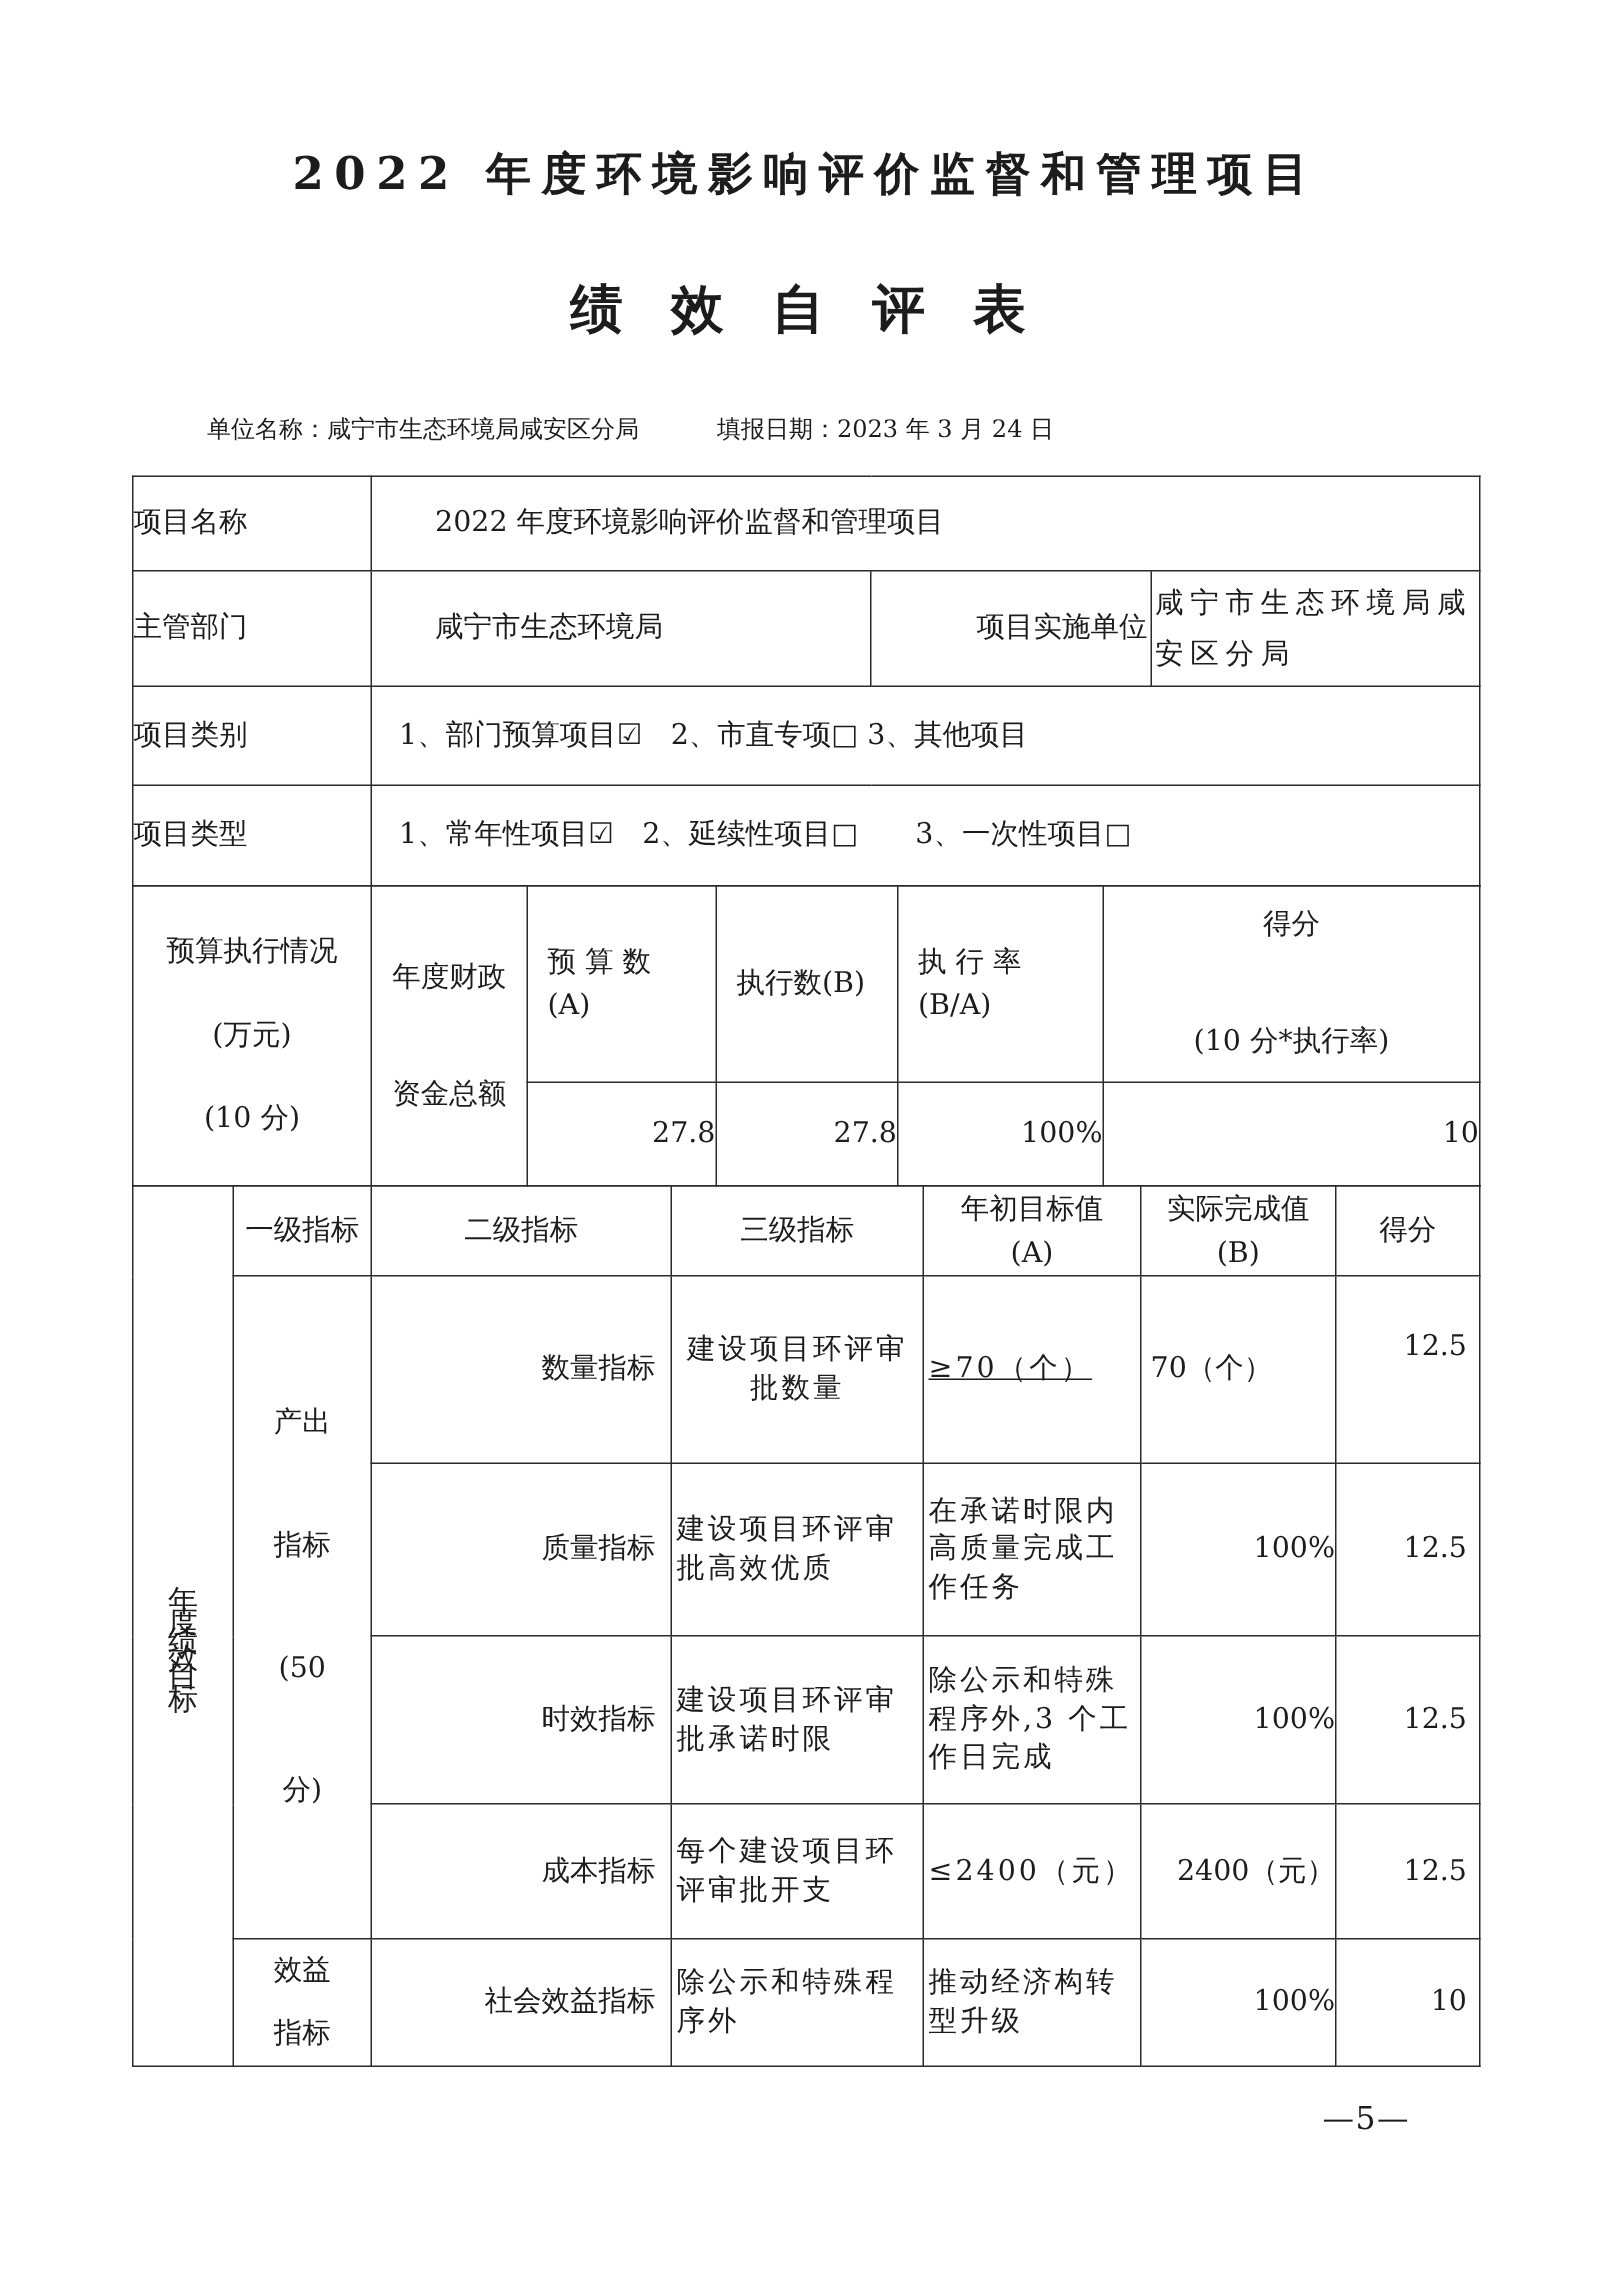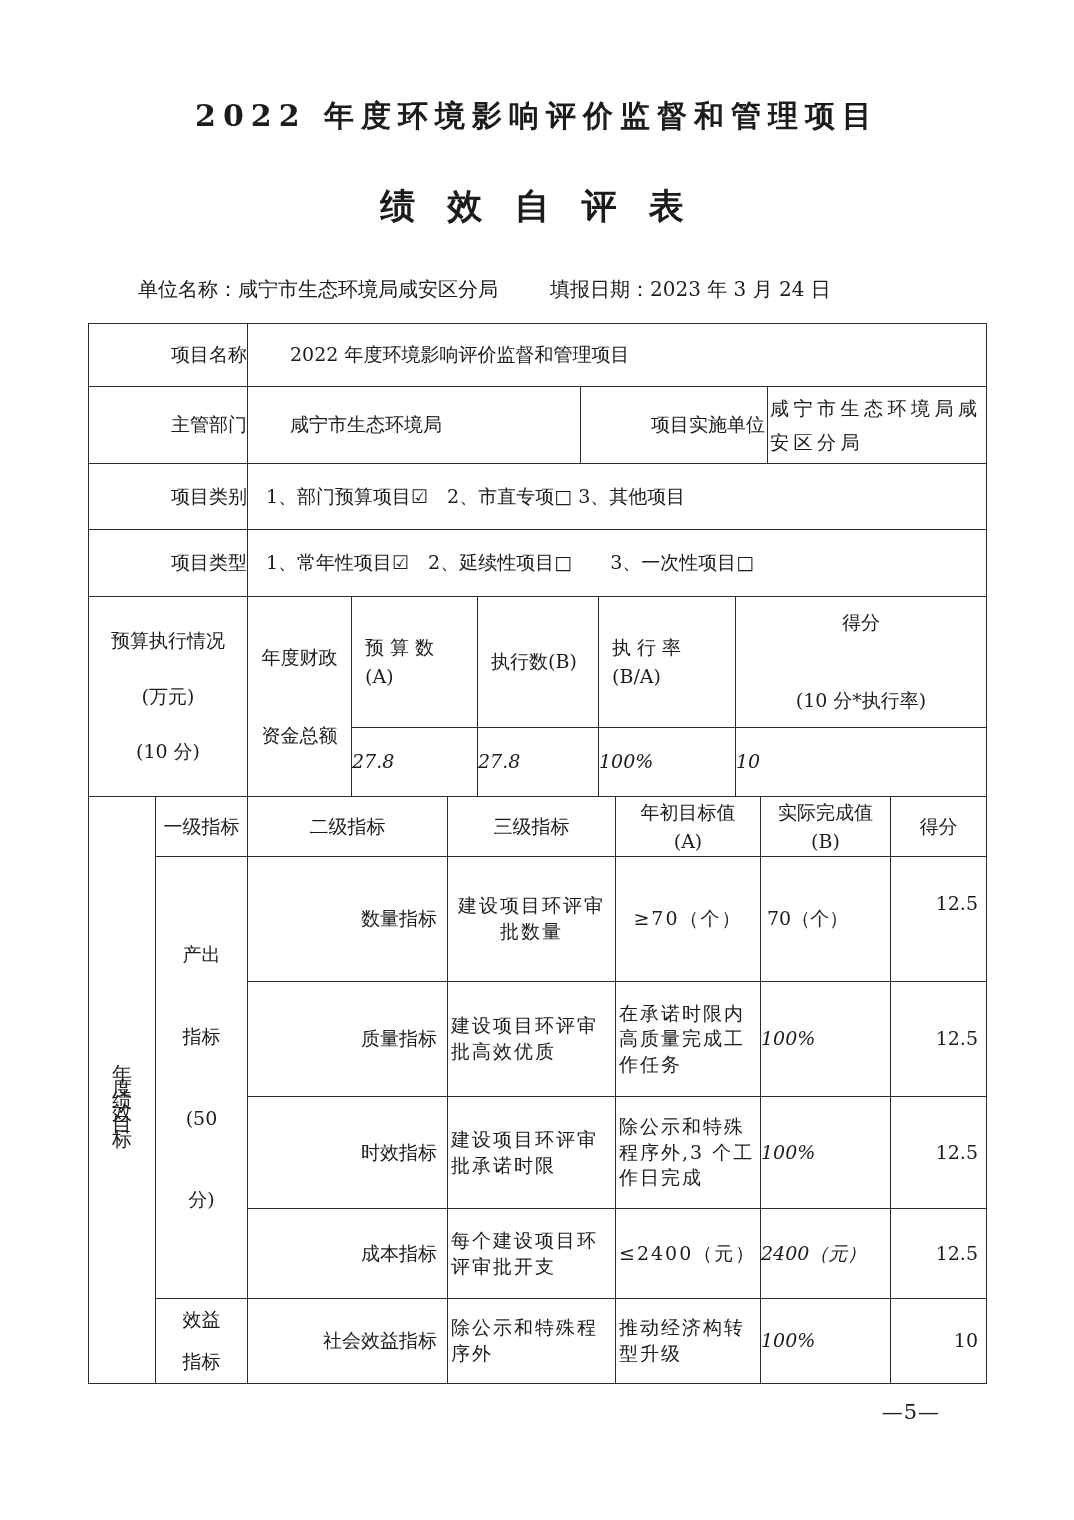--- a/index.html
+++ b/index.html
@@ -23,59 +23,59 @@
   }
   .doc-subtitle {
     margin-top: 46px;
     text-align: center;
     font-size: 35px;
     font-weight: 700;
     letter-spacing: 10px;
   }
   .meta-line {
     margin: 46px 0 0 138px;
-    font-size: 20px;
+    font-size: 16px;
     display: flex;
     gap: 52px;
     white-space: nowrap;
   }
   table {
     border-collapse: collapse;
     table-layout: fixed;
     margin-left: 88px;
     width: 898px;
     font-size: 19px;
   }
   table.seam { margin-top: -1px; }
   td {
     border: 1px solid #2b2b2b;
     padding: 0;
     line-height: 1.35;
     vertical-align: middle;
     overflow: hidden;
   }
-  td.label-cell { text-align: right; }
+  td.label-cell { text-align: left; }
   
   tr.ra1 { height: 63px; }
   tr.ra2 { height: 77px; }
   tr.ra3 { height: 66px; }
   tr.ra4 { height: 67px; }
   td.val-indent { padding-left: 42px; }
   td.val-indent-sm { padding-left: 18px; }
   td.impl-label { text-align: right; padding-right: 2px; }
   td.impl-val { padding: 0 2px; letter-spacing: 4.5px; line-height: 1.8; }
   
   tr.rb1 { height: 131px; }
   tr.rb2 { height: 69px; }
   .stack { display: flex; flex-direction: column; align-items: center; }
   .budget-label-stack { gap: 30px; }
   .fund-stack { gap: 52px; }
   .head2 { align-items: flex-start; padding-left: 13px; gap: 3px; }
   .score-head-stack { gap: 52px; }
-  td.num-center { text-align: left; font-style: italic; }
+  td.num-center { text-align: right; }
   
   tr.rc0 { height: 60px; }
   tr.rc1 { height: 125px; }
   tr.rc2 { height: 115px; }
   tr.rc3 { height: 112px; }
   tr.rc4 { height: 90px; padding-left: 28px; }
   tr.rc5 { height: 85px; margin-left: 37px; }
   td.side-cell { text-align: center; }
   .vertical-text {
     writing-mode: vertical-lr;
@@ -235,21 +235,21 @@
       <td rowspan="4" class="label-cell">
         <div class="stack l1-stack">
           <span>产出</span>
           <span>指标</span>
           <span>(50</span>
           <span>分)</span>
         </div>
       </td>
       <td class="l2-cell">数量指标</td>
       <td class="l3-cell" style="text-align:center;">建设项目环评审批数量</td>
-      <td class="target-cell" style="text-align:center;">≥70（个）</td>
+      <td class="target-cell" style="text-decoration:underline;">≥70（个）</td>
       <td class="actual-left">70（个）</td>
       <td class="score-cell score-top">12.5</td>
     </tr>
     <tr class="rc2">
       <td class="l2-cell">质量指标</td>
       <td class="l3-cell">建设项目环评审批高效优质</td>
       <td class="target-cell">在承诺时限内高质量完成工作任务</td>
       <td class="num-center">100%</td>
       <td class="score-cell">12.5</td>
     </tr>

